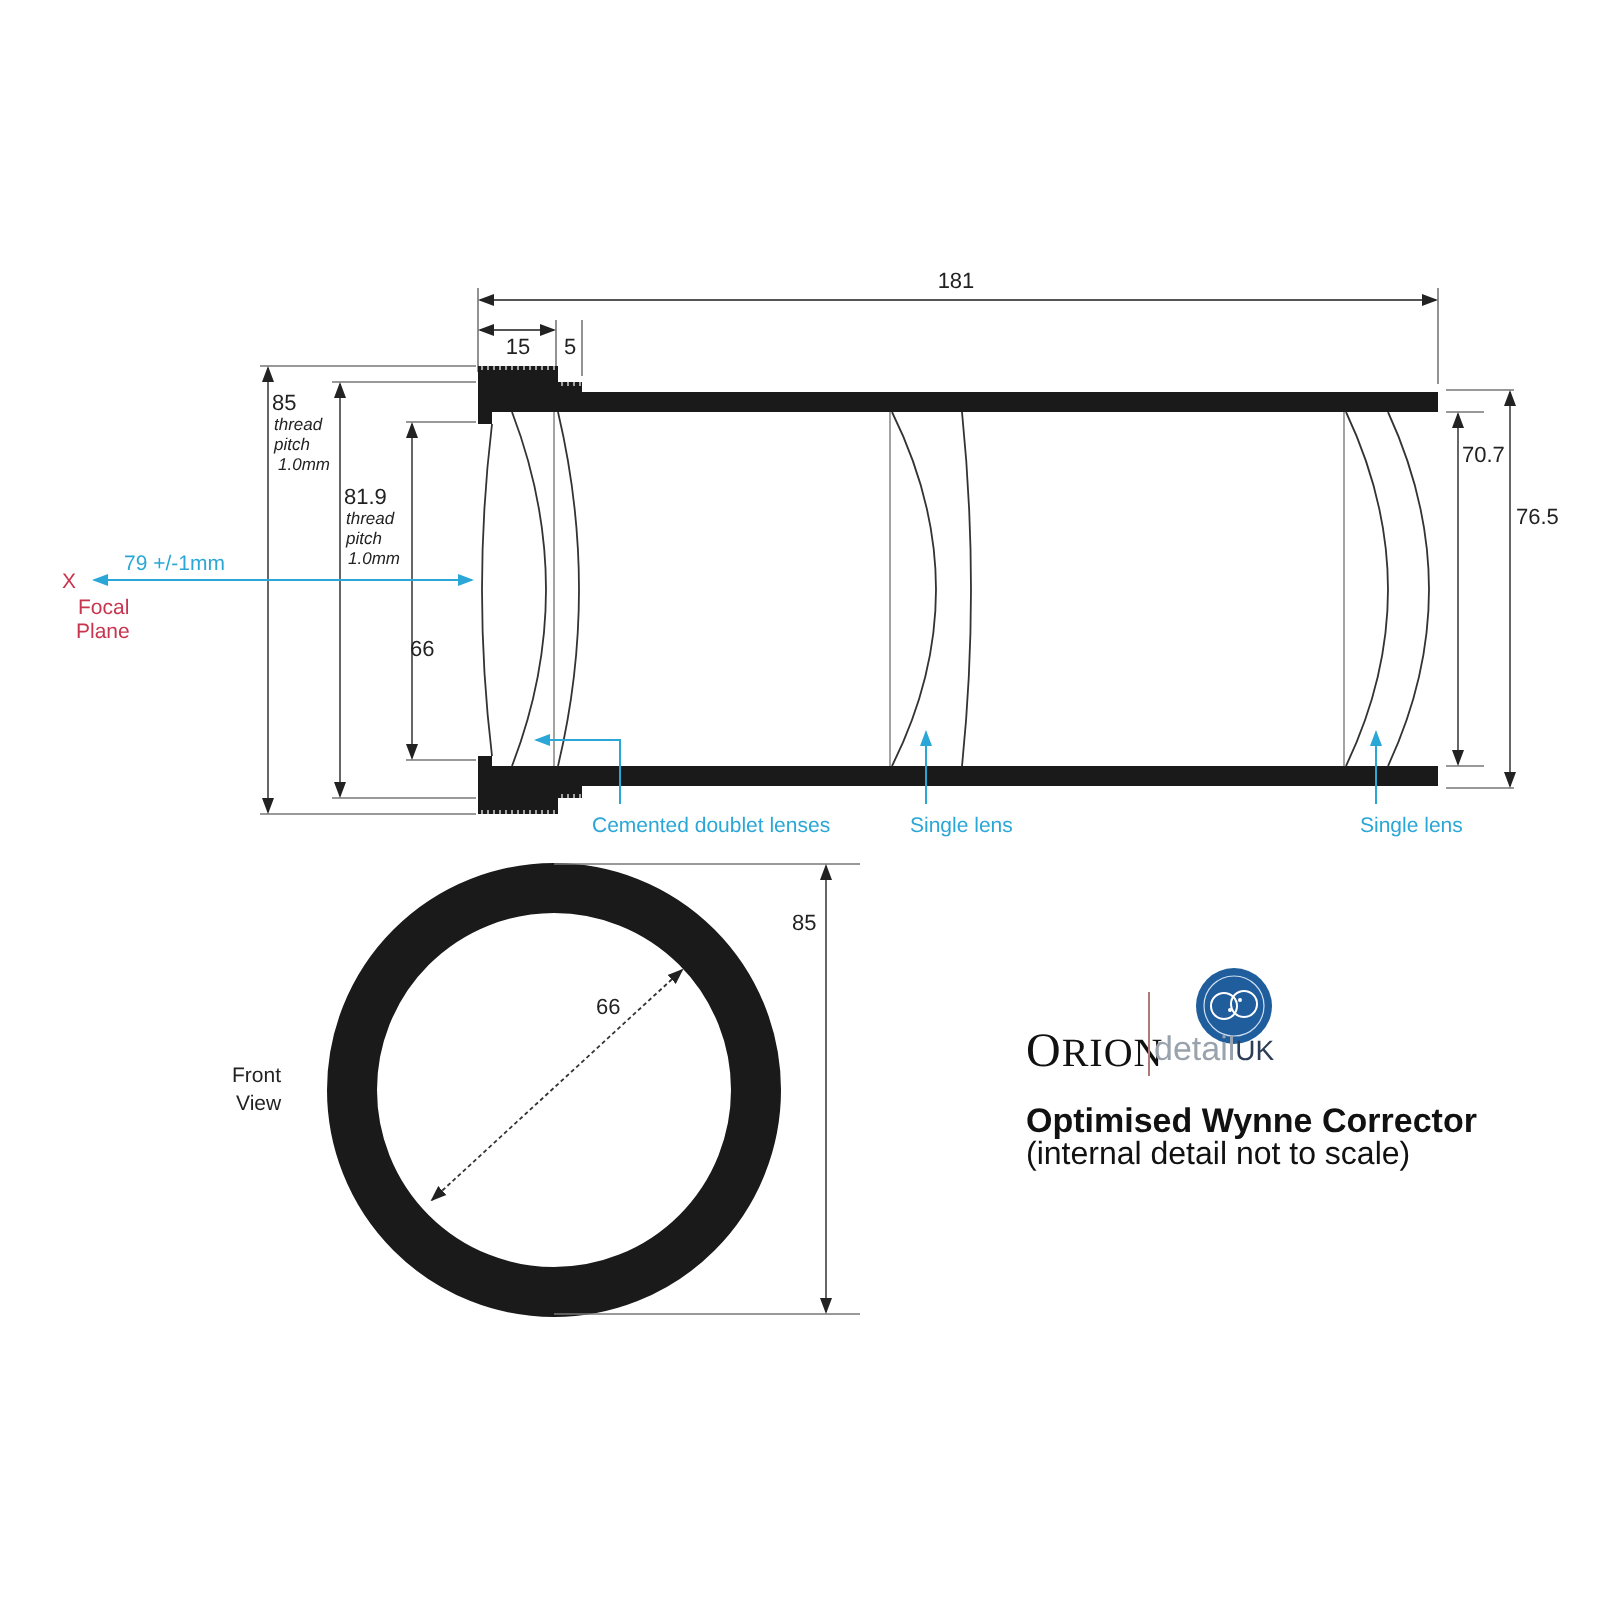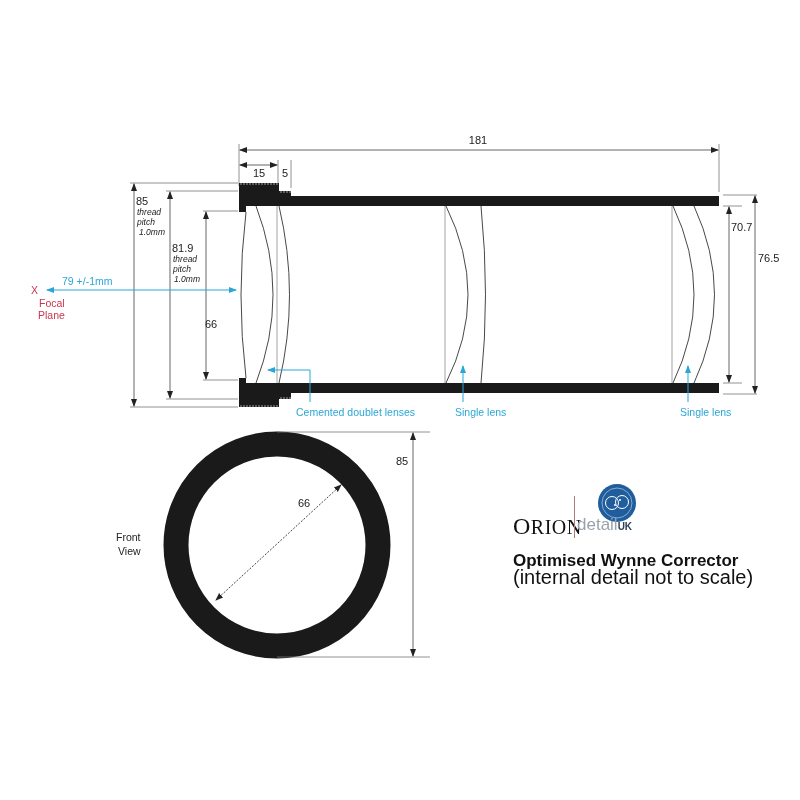--- a/index.html
+++ b/index.html
@@ -6,27 +6,27 @@
   body { width: 800px; height: 800px; overflow: hidden; font-family: "Liberation Sans", sans-serif; }
   #stage { position: relative; width: 764px; height: 800px; border-radius: 27px; }
   svg { position: absolute; left: 0; top: 0; }
   .dim-text { font-family: "Liberation Sans", sans-serif; font-size: 11px; fill: #222; }
   .italic-note { font-family: "Liberation Sans", sans-serif; font-size: 8.5px; font-style: italic; fill: #222; }
   .blue-text { font-family: "Liberation Sans", sans-serif; font-size: 10.5px; fill: #2aa7d6; }
   .red-text { font-family: "Liberation Sans", sans-serif; font-size: 10.5px; fill: #c8354f; }
   .label-text { font-family: "Liberation Sans", sans-serif; font-size: 10.5px; fill: #222; }
   .title-box { position: absolute; left: 513px; top: 552px; width: 260px; }
   .title-box .t1 { font-size: 17px; font-weight: bold; color: #111; line-height: 17px; }
-  .title-box .t2 { font-size: 20px; color: #111; line-height: 17px; }
+  .title-box .t2 { font-size: 16px; color: #111; line-height: 17px; }
   .logo { position: absolute; left: 513px; top: 486px; height: 60px; width: 200px; }
   .logo-orion { position: absolute; left: 0; top: 27px; font-family: "Liberation Serif", serif; font-size: 20px; color: #111; letter-spacing: 0.5px; }
   .logo-orion .big { font-size: 24px; }
   .logo-sep { position: absolute; left: 61px; top: 10px; width: 1px; height: 42px; background: #b07a78; }
   .logo-optics { position: absolute; left: 64px; top: 29px; font-size: 17px; color: #9aa3ad; }
-  .logo-uk { font-size: 10px; color: #2c3e57; font-weight: bold; }
+  .logo-uk { font-size: 14px; color: #2c3e57; font-weight: normal; }
 </style>
 </head>
 <body>
 
 <div id="stage">
 
 <svg width="800" height="800" viewBox="0 0 800 800">
   <defs>
     <marker id="arrB" markerWidth="8" markerHeight="8" refX="7" refY="4" orient="auto" markerUnits="userSpaceOnUse">
       <path d="M0,1 L8,4 L0,7 Z" fill="#222"></path>

